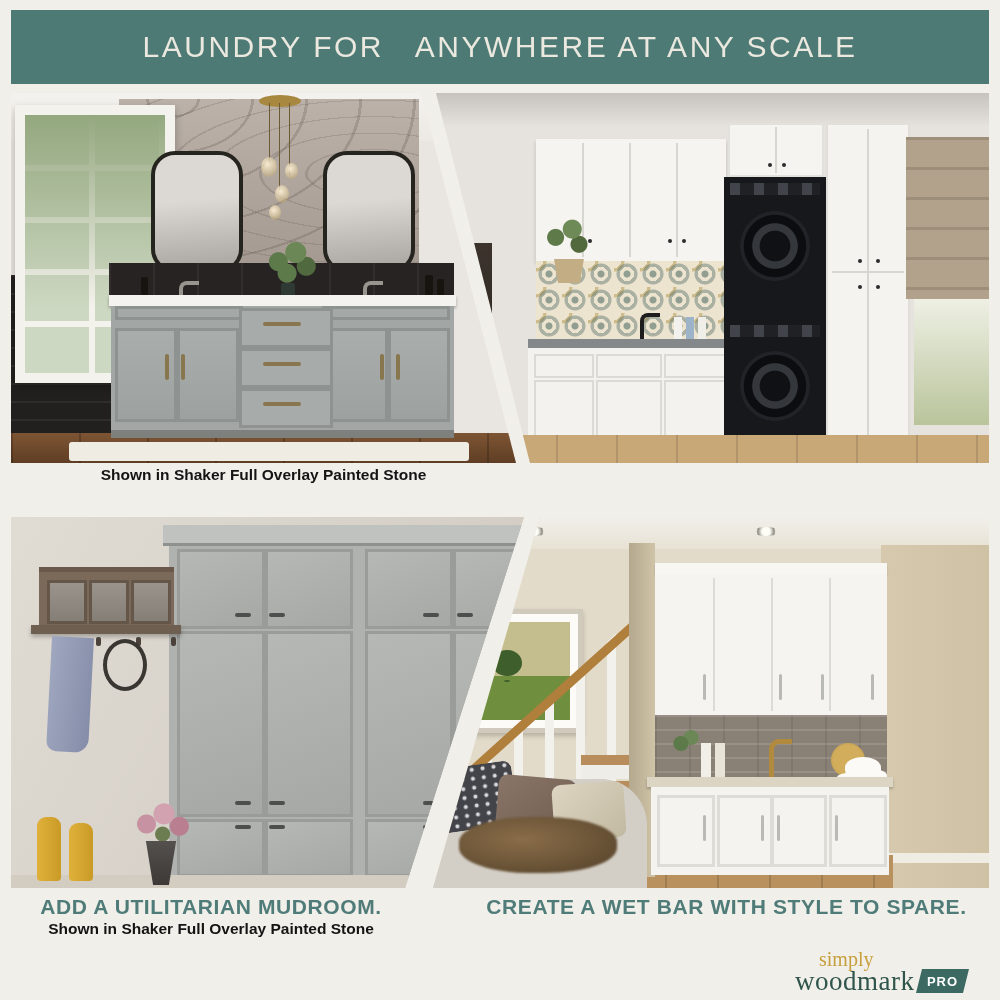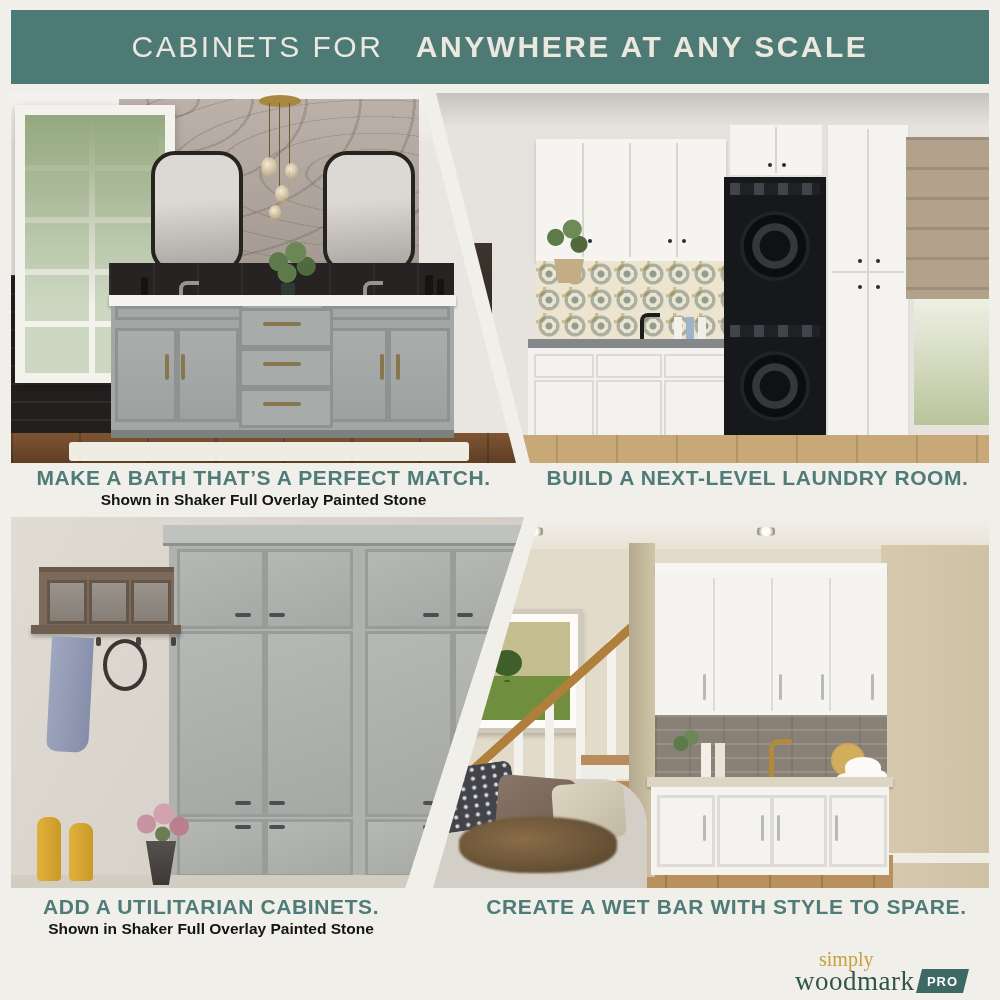--- a/index.html
+++ b/index.html
@@ -4,21 +4,21 @@
 <style>
   html,body{margin:0;padding:0;}
   body{width:1000px;height:1000px;overflow:hidden;font-family:"Liberation Sans",sans-serif;}
   .page{position:relative;width:1000px;height:1000px;background:#f1efe9;}
 
   
   .banner{position:absolute;left:11px;top:10px;width:978px;height:74px;background:#4d7a74;
           display:flex;align-items:center;justify-content:center;}
   .banner-text{color:#eae8df;font-size:30px;letter-spacing:2.5px;white-space:nowrap;}
   .banner-text .light{font-weight:400;}
-  .banner-text .bold{font-weight:700;}
+  .banner-text .bold{font-weight:400;}
 
   
   .photo{position:absolute;overflow:hidden;}
   .photo *{position:absolute;}
   .photo-tl{left:11px;top:93px;width:505px;height:370px;clip-path:polygon(0 0,410px 0,100% 100%,0 100%);background:#e9e5e0;}
   .photo-tr{left:436px;top:93px;width:553px;height:370px;clip-path:polygon(0 0,100% 0,100% 100%,94px 100%);background:#e6e3df;}
   .photo-bl{left:11px;top:517px;width:513px;height:371px;clip-path:polygon(0 0,100% 0,394px 100%,0 100%);background:#d9d4cc;}
   .photo-br{left:433px;top:517px;width:556px;height:371px;clip-path:polygon(107px 0,100% 0,100% 100%,0 100%);background:#e3dbc9;}
 
   
@@ -177,21 +177,21 @@
   .logo-badge{margin-left:5px;background:#3c6a62;transform:skewX(-14deg);padding:3px 8px;}
   .logo-badge span{display:inline-block;transform:skewX(14deg);color:#ffffff;font-family:"Liberation Sans",sans-serif;font-weight:700;font-size:13px;letter-spacing:1px;}
 </style>
 </head>
 <body>
 
 <div class="page">
 
   <div class="banner">
     <div class="banner-text">
-      <span class="light">CABINETS FOR</span>
+      <span class="light">LAUNDRY FOR</span>
       <span class="light">&nbsp;</span>
       <span class="bold">ANYWHERE AT ANY SCALE</span>
     </div>
   </div>
 
   <div class="photo photo-tl">
     <div class="b-ceiling"></div>
     <div class="b-slantceil"></div>
     <div class="b-wallpaper"></div>
     <div class="b-wainscot"></div>
@@ -386,28 +386,26 @@
       <div class="w-hdl" style="left:184px;top:28px;"></div>
     </div>
     <div class="w-sofa"></div>
     <div class="w-pill1"></div>
     <div class="w-pill2"></div>
     <div class="w-pill3"></div>
     <div class="w-fur"></div>
   </div>
 
   <div class="caption" style="left:11px;top:465px;width:505px;">
-    <div class="cap-title">MAKE A BATH THAT’S A PERFECT MATCH.</div>
     <div class="cap-sub">Shown in Shaker Full Overlay Painted Stone</div>
   </div>
   <div class="caption" style="left:525px;top:465px;width:465px;">
-    <div class="cap-title">BUILD A NEXT-LEVEL LAUNDRY ROOM.</div>
   </div>
   <div class="caption" style="left:11px;top:894px;width:400px;">
-    <div class="cap-title">ADD A UTILITARIAN CABINETS.</div>
+    <div class="cap-title">ADD A UTILITARIAN MUDROOM.</div>
     <div class="cap-sub">Shown in Shaker Full Overlay Painted Stone</div>
   </div>
   <div class="caption" style="left:453px;top:894px;width:547px;">
     <div class="cap-title">CREATE A WET BAR WITH STYLE TO SPARE.</div>
   </div>
 
   <div class="logo">
     <div class="logo-simply">simply</div>
     <div class="logo-row">
       <span class="logo-woodmark">woodmark</span>

